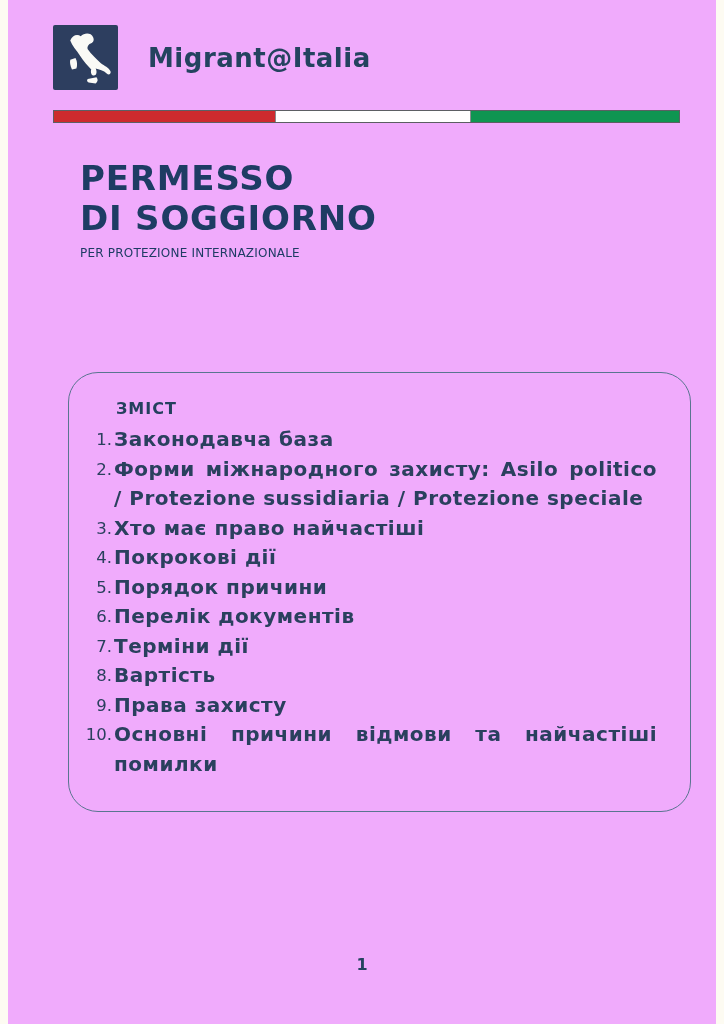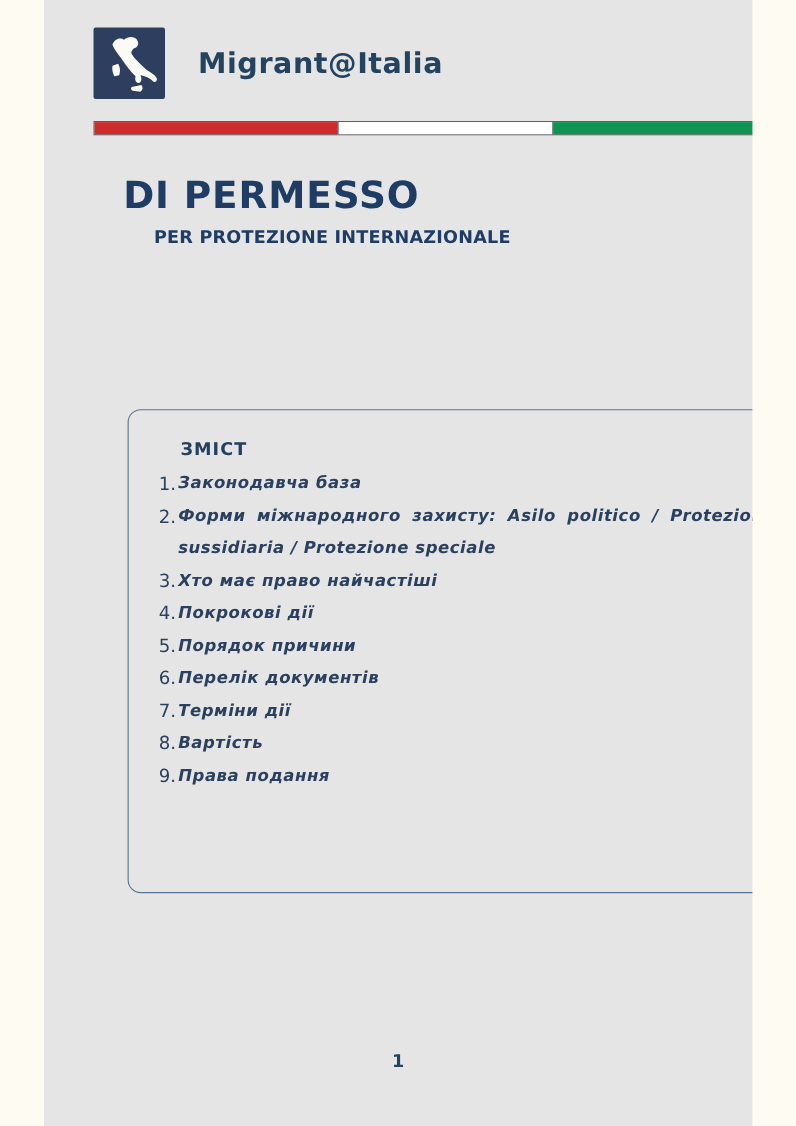--- a/index.html
+++ b/index.html
@@ -1,20 +1,20 @@
 <!DOCTYPE html>
 <html><head>
 <meta charset="utf-8">
 <style>
   html, body { margin: 0; padding: 0; background: #FDFBF2; }
   .page {
     position: relative;
-    width: 644px;
+    width: 708px;
     height: 1024px;
-    background: #e5e5e5;
+    background: #f0abfc;
     font-family: "DejaVu Sans", sans-serif;
     overflow: hidden;
     margin: 0 auto;
   }
 
   
   .logo {
     position: absolute; left: 45px; top: 25px;
     width: 65px; height: 65px;
     background: #2D3E5F;
@@ -45,60 +45,60 @@
   
   .title-block { position: absolute; left: 72px; top: 158px; }
   .title-block h1 {
     margin: 0; padding: 0;
     font-size: 34px; line-height: 40px;
     font-weight: bold; color: #1E3C64; letter-spacing: 0.8px;
   }
   .title-block h1 span { display: block; }
   .title-sub {
     margin-top: 8px;
-    font-size: 16px; font-weight: bold;
-    color: #1E3C64; letter-spacing: 0.2px; margin-left: 28px;
+    font-size: 12px; font-weight: normal;
+    color: #1E3C64; letter-spacing: 0.2px;
   }
 
   
   .section-heading {
     position: absolute; top: 302px; left: 0;
     width: 100%; text-align: center;
     font-size: 22px; font-weight: bold;
     letter-spacing: 2.5px; color: #203A60;
   }
 
   
   .toc-box {
-    position: absolute; left: 76px; top: 372px;
+    position: absolute; left: 60px; top: 372px;
     width: 623px; height: 440px;
     box-sizing: border-box;
     border: 1.5px solid #5A7590;
-    border-radius: 12px;
+    border-radius: 30px;
     padding: 24px 33px 16px 7px;
   }
   .toc-title {
     margin: 4px 0 8px 40px;
     font-size: 16px; line-height: 16px;
     font-weight: bold; letter-spacing: 1px;
     color: #24405E;
   }
   .toc-list { margin: 0; padding: 0; list-style: none; }
   .toc-item { display: flex; color: #2A405E; }
   .toc-item .num {
     flex: 0 0 36px;
     text-align: right;
     font-size: 16.5px; font-weight: 400;
     line-height: 29.5px;
     color: #2A405E;
   }
   .toc-item .label {
     flex: 1;
     margin-left: 2px;
-    font-size: 15px; font-weight: bold; font-style: italic;
+    font-size: 20px; font-weight: bold; 
     letter-spacing: 0.5px;
     line-height: 29.5px;
     text-align: justify;
     color: #2A405E;
   }
 
   
   .page-number {
     position: absolute; top: 955px; left: 0;
     width: 100%; text-align: center;
@@ -122,21 +122,22 @@
   <div class="brand">Migrant@Italia</div>
 
   <div class="flag">
     <div class="seg seg-red"></div>
     <div class="seg seg-white"></div>
     <div class="seg seg-green"></div>
   </div>
 
   <div class="title-block">
     <h1>
-      <span>DI PERMESSO</span>
+      <span>PERMESSO</span>
+      <span>DI SOGGIORNO</span>
     </h1>
     <div class="title-sub">PER PROTEZIONE INTERNAZIONALE</div>
   </div>
 
 
   <section class="toc-box">
     <h2 class="toc-title">ЗМІСТ</h2>
     <ol class="toc-list">
 
     <li class="toc-item">
@@ -166,20 +167,24 @@
         <li class="toc-item">
           <span class="num">7.</span>
           <span class="label">Терміни дії</span>
         </li>
         <li class="toc-item">
           <span class="num">8.</span>
           <span class="label">Вартість</span>
         </li>
         <li class="toc-item">
           <span class="num">9.</span>
-          <span class="label">Права подання</span>
+          <span class="label">Права захисту</span>
+        </li>
+        <li class="toc-item">
+          <span class="num">10.</span>
+          <span class="label">Основні причини відмови та найчастіші помилки</span>
         </li>
       </ol>
   </section>
 
   <footer class="page-number">1</footer>
 
 </div>
 
 </body></html>

